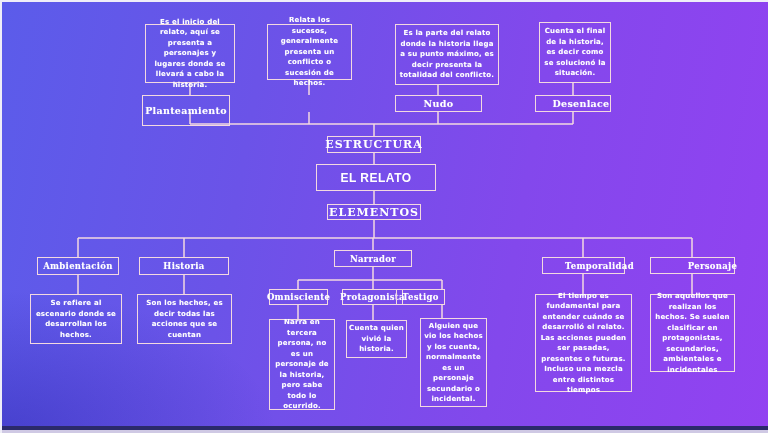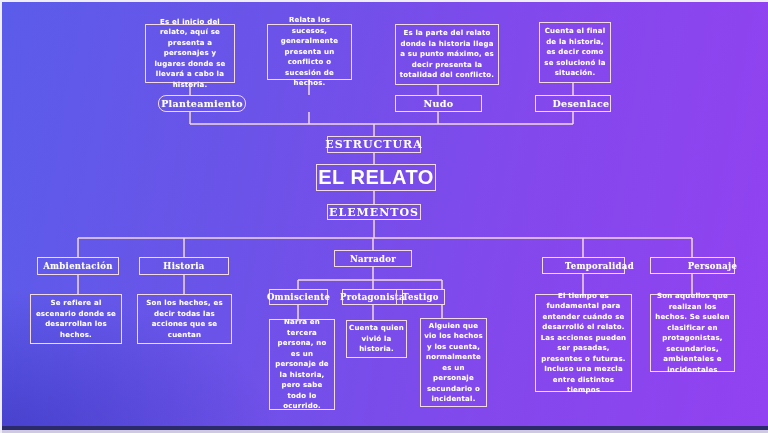--- a/index.html
+++ b/index.html
@@ -31,21 +31,21 @@
     font-size:9.5px;font-weight:700;letter-spacing:.3px;
     text-shadow:0 0 1px rgba(255,255,255,.4);
   }
   .label.small{font-size:8.5px;}
   .caps{
     font-family:"DejaVu Serif",serif;
     font-size:11px;font-weight:700;letter-spacing:1px;
   }
   .title{
     font-family:"Liberation Sans","DejaVu Sans",sans-serif;
-    font-size:20px;font-weight:600;letter-spacing:.5px;
+    font-size:12px;font-weight:600;letter-spacing:.5px;
   }
   #connectors{position:absolute;left:0;top:0;width:768px;height:433px;}
   #connectors line,#connectors polyline{stroke:#f3d9e0;stroke-width:1.5;fill:none;}
   .bar-navy{position:absolute;left:0;right:0;bottom:3px;height:4px;background:#2b2a6b;}
   .bar-light{position:absolute;left:0;right:0;bottom:0;height:3px;background:#cfc9e4;}
 </style>
 </head>
 <body>
 
 <div id="canvas">
@@ -89,21 +89,21 @@
     <line x1="296" y1="303" x2="296" y2="317"></line>
     <line x1="371" y1="303" x2="371" y2="318"></line>
     <line x1="440" y1="303" x2="440" y2="316"></line>
   </svg>
 
   <div class="node desc" style="left:143px;top:22px;width:90px;height:59px;">Es el inicio del relato, aquí se presenta a personajes y lugares donde se llevará a cabo la historia.</div>
   <div class="node desc" style="left:265px;top:22px;width:85px;height:56px;">Relata los sucesos, generalmente presenta un conflicto o sucesión de hechos.</div>
   <div class="node desc" style="left:393px;top:22px;width:104px;height:61px;">Es la parte del relato donde la historia llega a su punto máximo, es decir presenta la totalidad del conflicto.</div>
   <div class="node desc" style="left:537px;top:20px;width:72px;height:61px;">Cuenta el final de la historia, es decir como se solucionó la situación.</div>
 
-  <div class="node label" style="left:156px;top:93px;width:88px;height:17px;border-radius:8px;">Planteamiento</div>
+  <div class="node label" style="left:140px;top:93px;width:88px;height:31px;">Planteamiento</div>
   <div class="node label" style="left:393px;top:93px;width:87px;height:17px;">Nudo</div>
   <div class="node label" style="left:533px;top:93px;width:76px;height:17px;padding-left:16px;">Desenlace</div>
 
   <div class="node caps" style="left:325px;top:134px;width:94px;height:17px;">ESTRUCTURA</div>
   <div class="node title" style="left:314px;top:162px;width:120px;height:27px;">EL RELATO</div>
   <div class="node caps" style="left:325px;top:202px;width:94px;height:16px;">ELEMENTOS</div>
 
   <div class="node label small" style="left:35px;top:255px;width:82px;height:18px;">Ambientación</div>
   <div class="node label small" style="left:137px;top:255px;width:90px;height:18px;">Historia</div>
   <div class="node label small" style="left:332px;top:248px;width:78px;height:17px;">Narrador</div>

